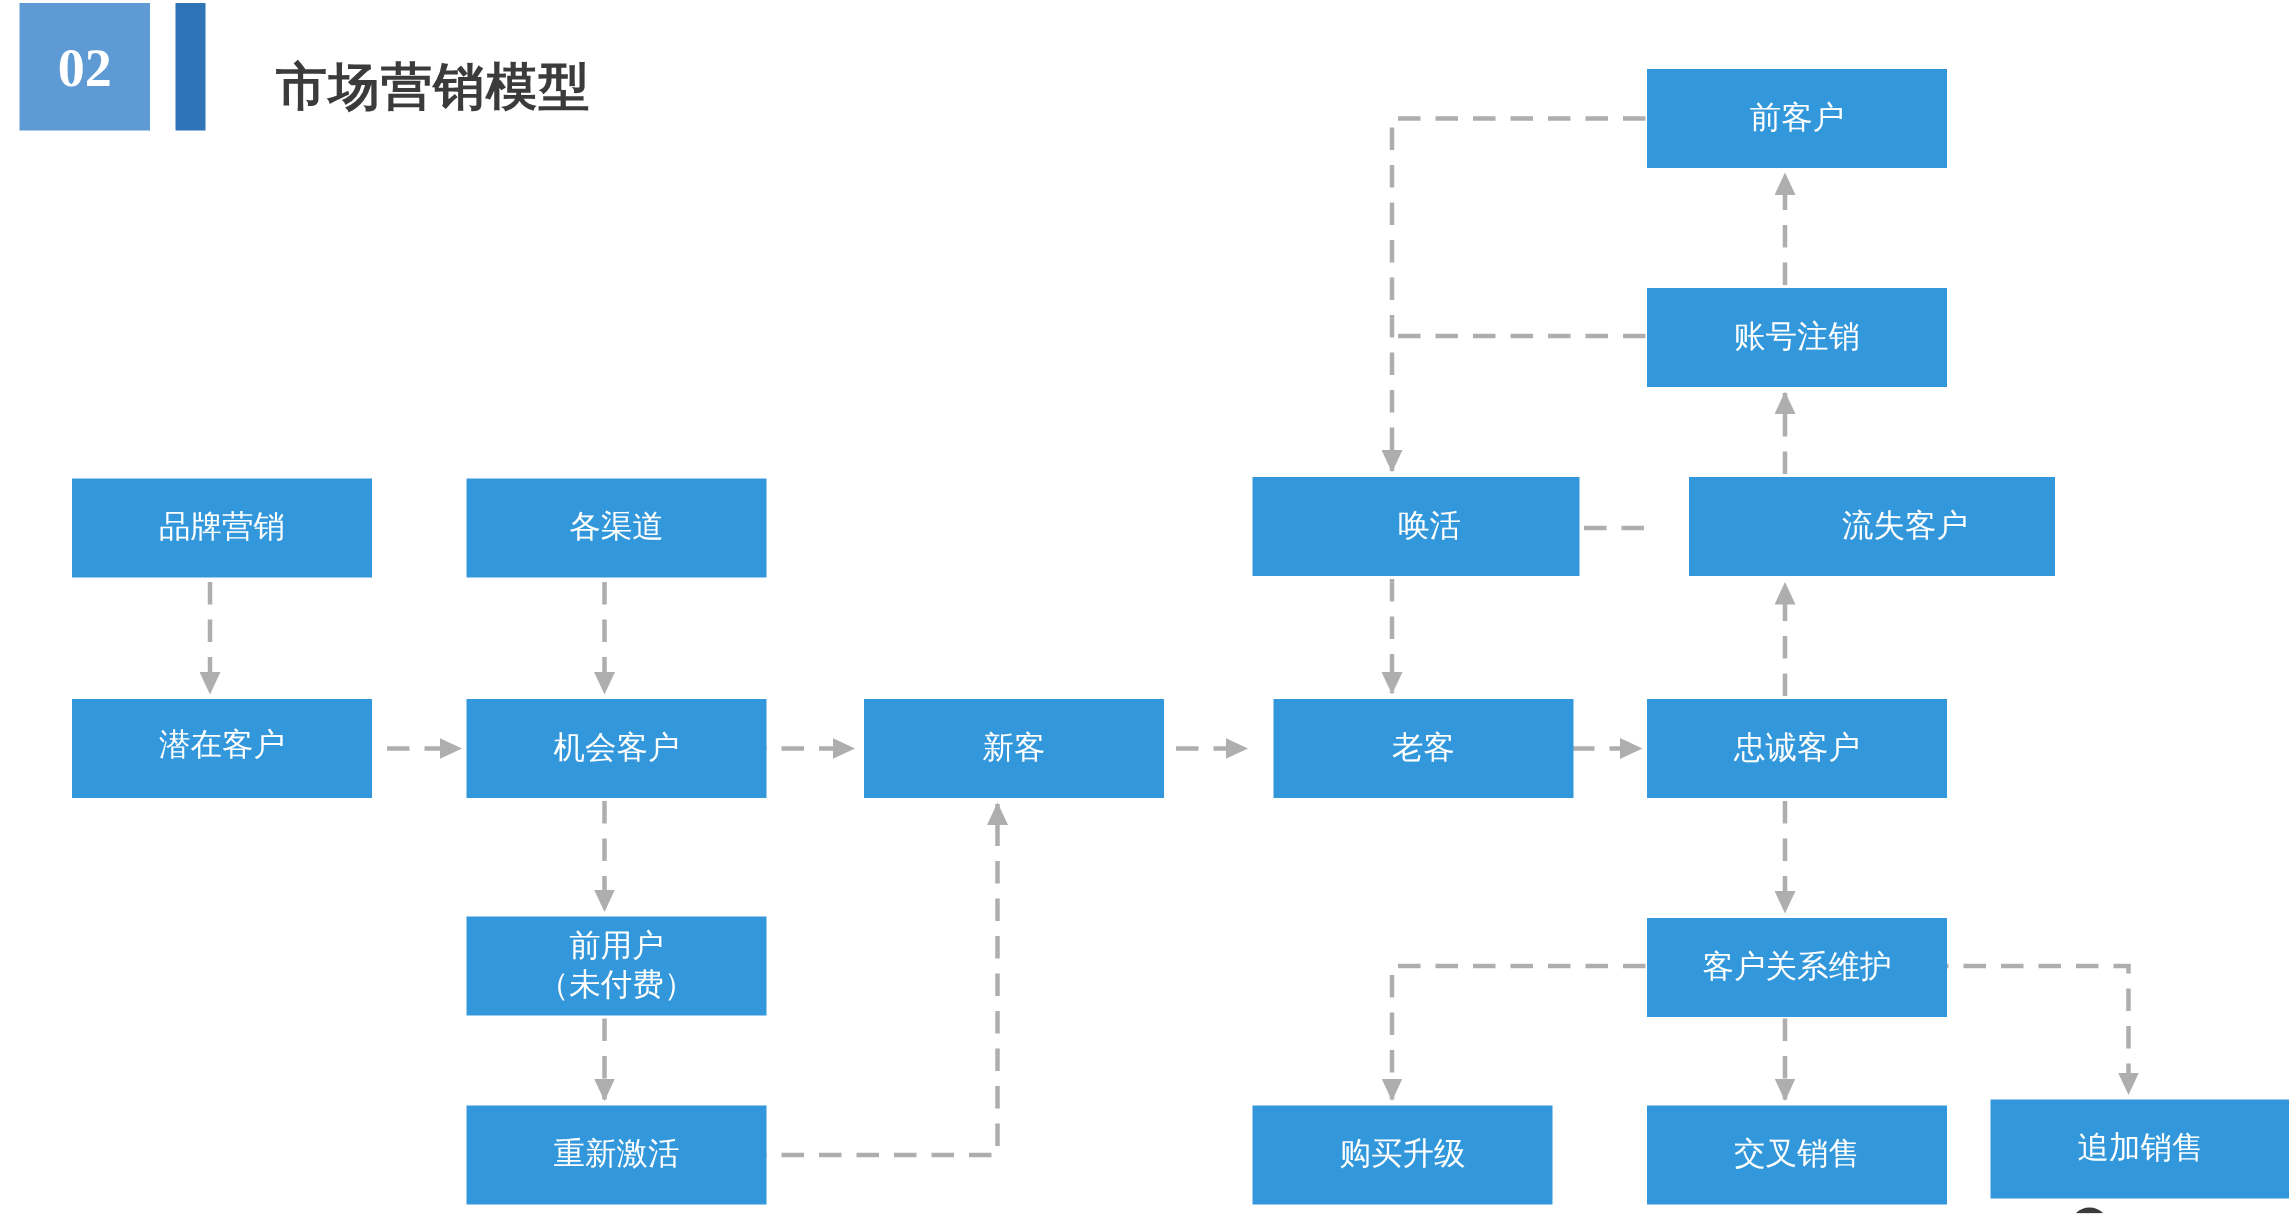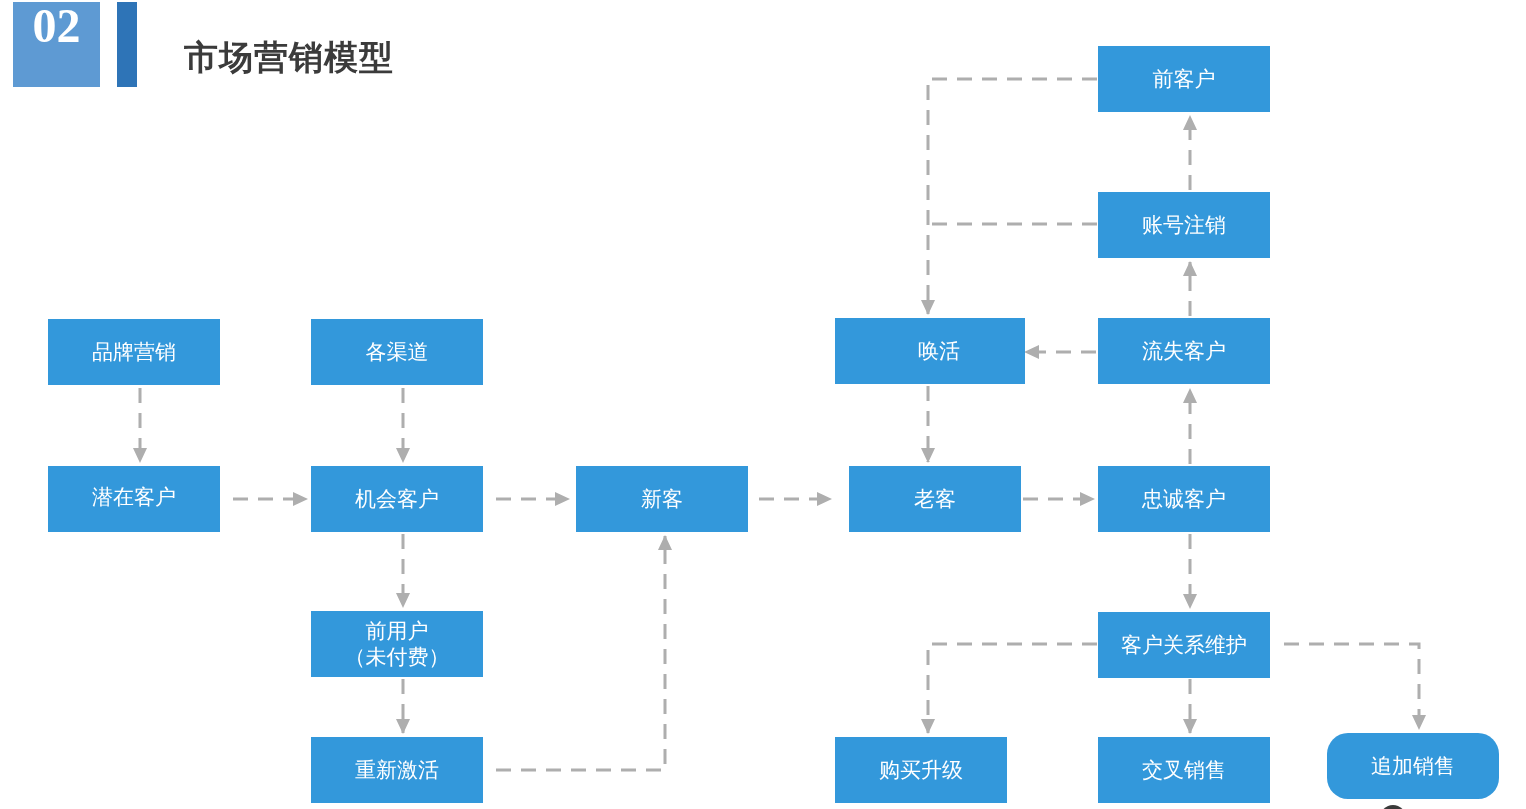--- a/index.html
+++ b/index.html
@@ -7,36 +7,36 @@
     position:relative;
     width:1526px;height:809px;
     overflow:hidden;
     background:#ffffff;
     font-family:"Liberation Sans","DejaVu Sans",sans-serif;
   }
   
   .num-square{
     position:absolute;left:13px;top:2px;width:87px;height:85px;
     background:#5E9AD3;color:#ffffff;
-    display:flex;justify-content:center;
+    display:flex;align-items:center;justify-content:center;
     font-family:"Liberation Serif","DejaVu Serif",serif;
-    font-weight:700;font-size:48px;line-height:1;
+    font-weight:700;font-size:36px;line-height:1;
   }
   .accent-bar{
     position:absolute;left:117px;top:2px;width:20px;height:85px;
     background:#2E74B7;
   }
   .page-title{
     position:absolute;left:168px;top:19px;margin:16px;
     font-size:34px;font-weight:700;color:#3B3B3B;letter-spacing:1px;
     font-family:"Liberation Sans","DejaVu Sans",sans-serif;
   }
   
   .node{
-    position:absolute;width:172px;height:66px;
+    position:absolute;width:200px;height:66px;
     background:#3398DB;color:#ffffff;
     display:flex;align-items:center;justify-content:center;
     text-align:center;font-size:21px;line-height:1.25;
   }
   .node .node-label{display:block;}
   
   .connectors{
     position:absolute;left:0;top:0;width:1526px;height:809px;
     pointer-events:none;
   }
@@ -95,21 +95,21 @@
 
   <div class="node" style="left:48px;top:319px;">
     <span class="node-label">品牌营销</span>
   </div>
   <div class="node" style="left:311px;top:319px;">
     <span class="node-label">各渠道</span>
   </div>
   <div class="node" style="left:835px;top:318px;padding-left:18px;">
     <span class="node-label">唤活</span>
   </div>
-  <div class="node" style="left:1098px;top:318px;">
+  <div class="node" style="left:1126px;top:318px;padding-left:44px;">
     <span class="node-label">流失客户</span>
   </div>
 
   <div class="node" style="left:48px;top:466px;font-family:Liberation Mono, monospace;">
     <span class="node-label">潜在客户</span>
   </div>
   <div class="node" style="left:311px;top:466px;">
     <span class="node-label">机会客户</span>
   </div>
   <div class="node" style="left:576px;top:466px;justify-content:center;">
@@ -134,17 +134,17 @@
 
   <div class="node" style="left:311px;top:737px;">
     <span class="node-label">重新激活</span>
   </div>
   <div class="node" style="left:835px;top:737px;">
     <span class="node-label">购买升级</span>
   </div>
   <div class="node" style="left:1098px;top:737px;">
     <span class="node-label">交叉销售</span>
   </div>
-  <div class="node" style="left:1327px;top:733px;border-radius:21px;">
+  <div class="node" style="left:1327px;top:733px;">
     <span class="node-label">追加销售</span>
   </div>
 
 </div>
 
 </body></html>

